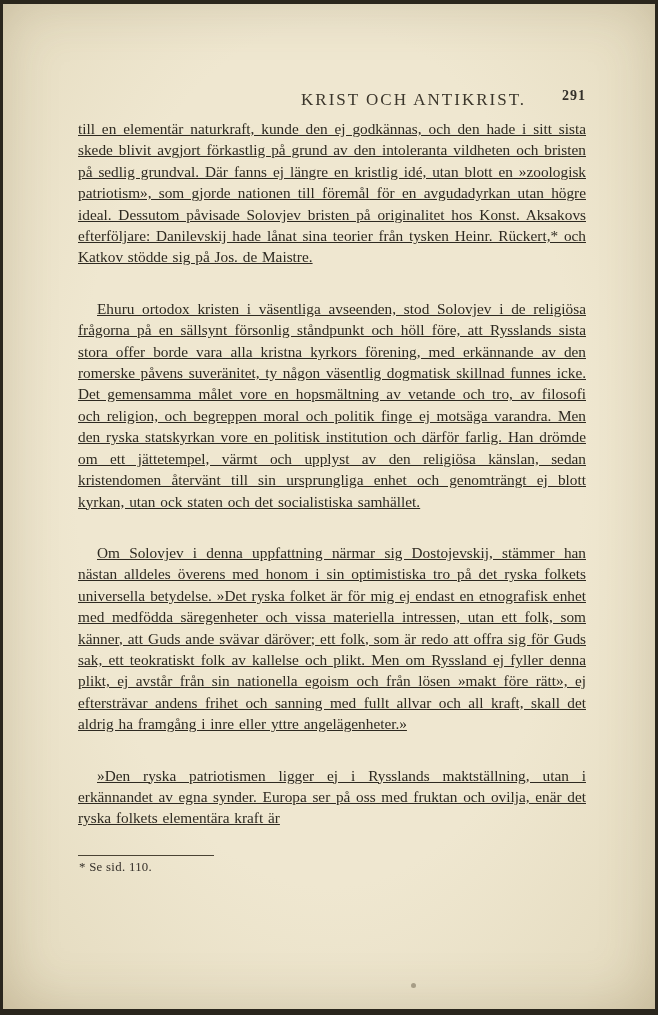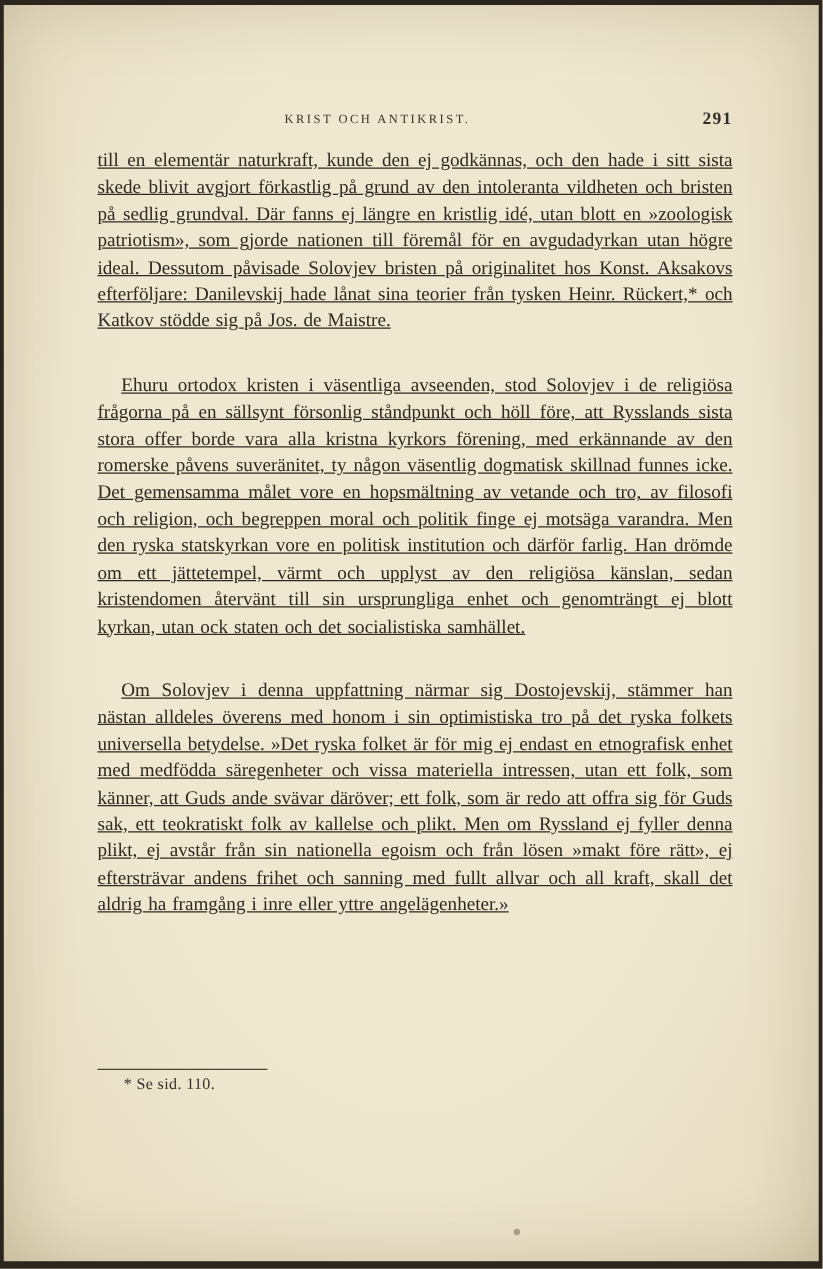--- a/index.html
+++ b/index.html
@@ -24,22 +24,22 @@
   }
   .running-header {
     position: absolute;
     top: 86px;
     left: 75px;
     width: 508px;
     height: 20px;
   }
   .header-title {
     display: block;
-    text-align: center;
-    font-size: 10px;
+    text-align: right;
+    font-size: 17px;
     letter-spacing: 2px;
     color: #3b362b;
     padding-right: 60px; 
   }
   .page-number {
     position: absolute;
     right: 0;
     top: -2px;
     font-size: 14px;
     letter-spacing: 1px;
@@ -67,21 +67,21 @@
   .footnote-rule {
     position: absolute;
     left: 75px;
     top: 851px;
     width: 136px;
     height: 0;
     border-top: 1px solid #4a4334;
   }
   .footnote {
     position: absolute;
-    left: 96px;
+    left: 76px;
     top: 856px;
     font-size: 12.8px;
     color: #35302a;
     letter-spacing: 0.3px;
   }
   .speck {
     position: absolute;
     left: 408px;
     top: 979px;
     width: 5px;
@@ -97,20 +97,21 @@
 
   <div class="running-header">
     <span class="header-title">KRIST OCH ANTIKRIST.</span>
     <span class="page-number">291</span>
   </div>
 
   <div class="body-text">
     <p class="para">till en elementär naturkraft, kunde den ej godkännas, och den hade i sitt sista skede blivit avgjort förkastlig på grund av den intoleranta vildheten och bristen på sedlig grundval. Där fanns ej längre en kristlig idé, utan blott en »zoologisk patriotism», som gjorde nationen till föremål för en avgudadyrkan utan högre ideal. Dessutom påvisade Solovjev bristen på originalitet hos Konst. Aksakovs efterföljare: Danilevskij hade lånat sina teorier från tysken Heinr. Rückert,* och Katkov stödde sig på Jos. de Maistre.</p>
     <p class="para indent">Ehuru ortodox kristen i väsentliga avseenden, stod Solovjev i de religiösa frågorna på en sällsynt försonlig ståndpunkt och höll före, att Rysslands sista stora offer borde vara alla kristna kyrkors förening, med erkännande av den romerske påvens suveränitet, ty någon väsentlig dogmatisk skillnad funnes icke. Det gemensamma målet vore en hopsmältning av vetande och tro, av filosofi och religion, och begreppen moral och politik finge ej motsäga varandra. Men den ryska statskyrkan vore en politisk institution och därför farlig. Han drömde om ett jättetempel, värmt och upplyst av den religiösa känslan, sedan kristendomen återvänt till sin ursprungliga enhet och genomträngt ej blott kyrkan, utan ock staten och det socialistiska samhället.</p>
     <p class="para indent">Om Solovjev i denna uppfattning närmar sig Dostojevskij, stämmer han nästan alldeles överens med honom i sin optimistiska tro på det ryska folkets universella betydelse. »Det ryska folket är för mig ej endast en etnografisk enhet med medfödda säregenheter och vissa materiella intressen, utan ett folk, som känner, att Guds ande svävar däröver; ett folk, som är redo att offra sig för Guds sak, ett teokratiskt folk av kallelse och plikt. Men om Ryssland ej fyller denna plikt, ej avstår från sin nationella egoism och från lösen »makt före rätt», ej eftersträvar andens frihet och sanning med fullt allvar och all kraft, skall det aldrig ha framgång i inre eller yttre angelägenheter.»</p>
+    <p class="para indent">»Den ryska patriotismen ligger ej i Rysslands maktställning, utan i erkännandet av egna synder. Europa ser på oss med fruktan och ovilja, enär det ryska folkets elementära kraft är</p>
   </div>
 
   <div class="footnote-rule"></div>
 
   <div class="footnote">* Se sid. 110.</div>
 
   <div class="speck"></div>
 
 </div>
 

